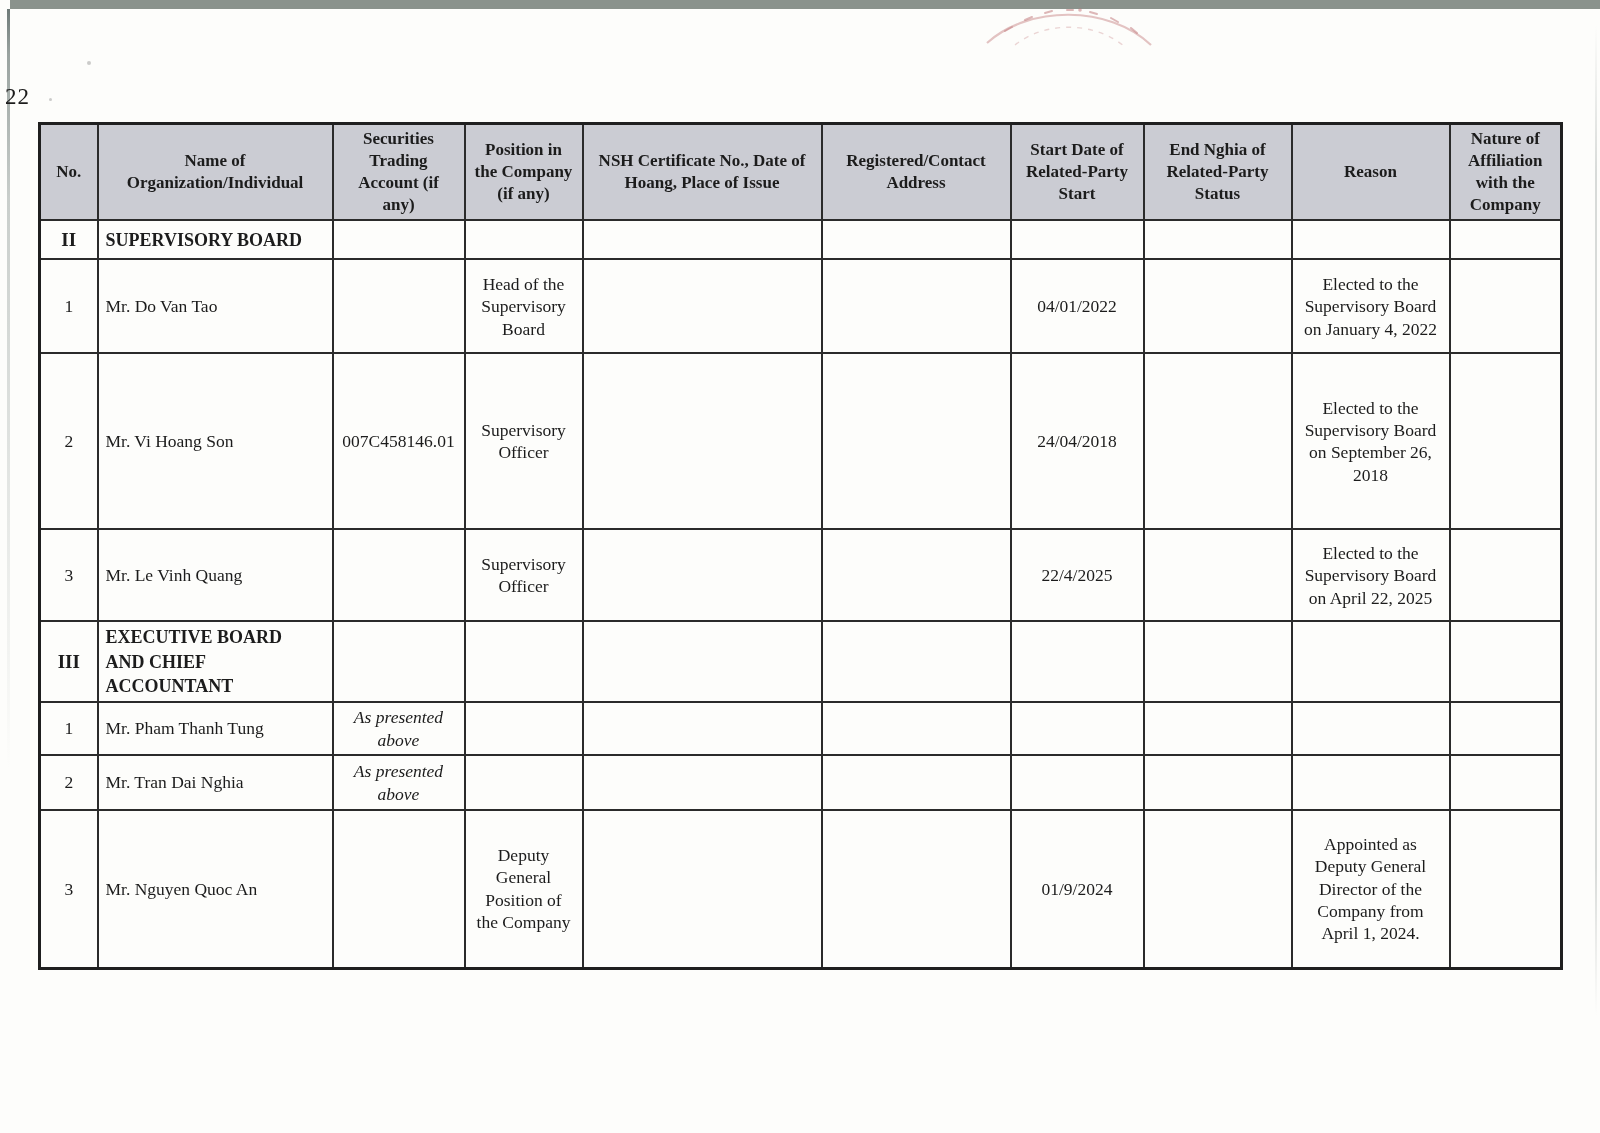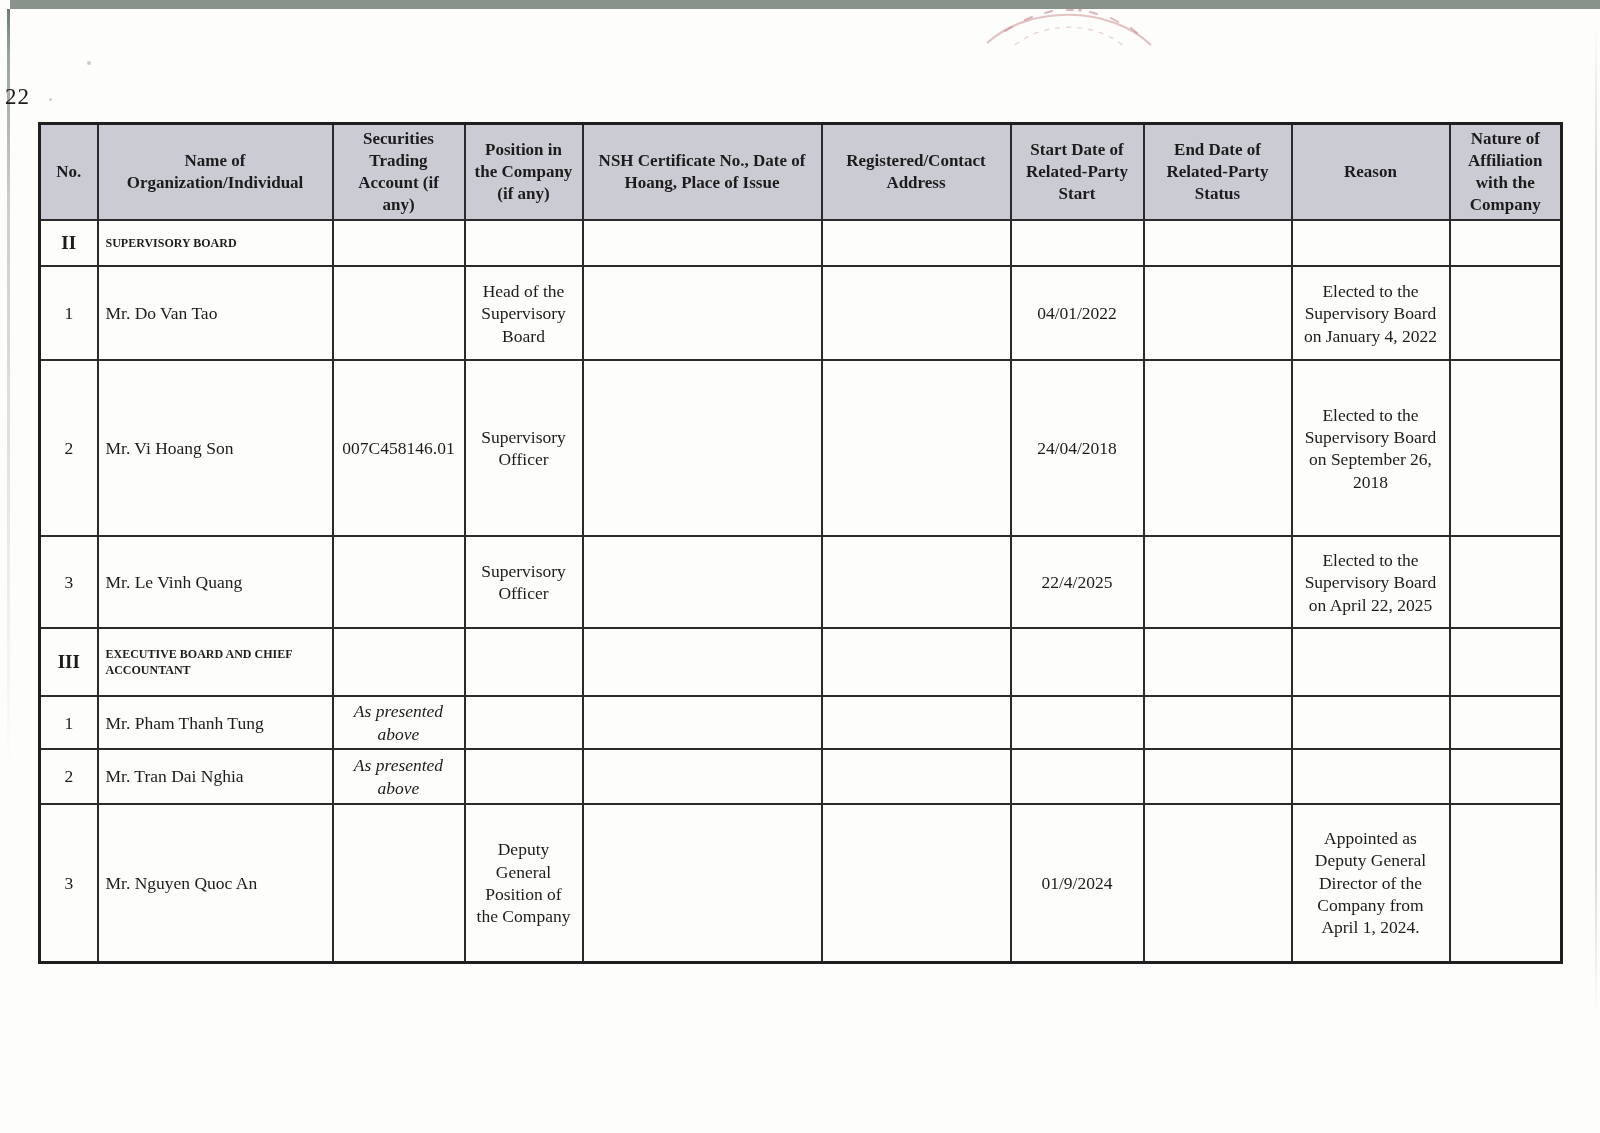--- a/index.html
+++ b/index.html
@@ -35,21 +35,21 @@
     background:var(--header-bg,#cbccd3);
     font-weight:bold;font-size:17px;line-height:1.3;text-align:center;
   }
   tbody td{font-size:17.5px;line-height:1.28;}
   td.cell-no{text-align:center;}
   td.cell-name{text-align:left;padding-left:11px;}
   td.cell-securities,td.cell-position,td.cell-start,td.cell-end,
   td.cell-reason,td.cell-nsh,td.cell-address,td.cell-nature{text-align:center;}
   tr.row-section td{font-weight:bold;}
   tr.row-section td.cell-no{font-size:19px;}
-  tr.row-section td.cell-name{font-size:12px;}
+  tr.row-section td.cell-name{font-size:18px;}
   tr.row-section td.cell-name span{display:inline-block;max-width:202px;text-align:left;line-height:1.35;}
   td .italic{font-style:italic;}
 </style>
 </head>
 <body>
 
 <div class="top-bar"></div>
 <div class="left-edge"></div>
 <div class="right-edge"></div>
 <div class="speck a"></div>
@@ -87,27 +87,27 @@
     </colgroup>
   <thead>
       <tr style="height: 90px;">
         <th>No.</th>
         <th>Name of Organization/Individual</th>
         <th>Securities Trading Account (if any)</th>
         <th>Position in the Company (if any)</th>
         <th>NSH Certificate No., Date of Hoang, Place of Issue</th>
         <th>Registered/Contact Address</th>
         <th>Start Date of Related-Party Start</th>
-        <th>End Date of Related-Party Status</th>
+        <th>End Nghia of Related-Party Status</th>
         <th>Reason</th>
         <th>Nature of Affiliation with the Company</th>
       </tr>
     </thead>
   <tbody>
-      <tr class="row-section" style="height: 46px;">
+      <tr class="row-section" style="height: 39px;">
         <td class="cell-no"><span>II</span></td>
         <td class="cell-name"><span>SUPERVISORY BOARD</span></td>
         <td class="cell-securities"></td>
         <td class="cell-position"></td>
         <td class="cell-nsh"></td>
         <td class="cell-address"></td>
         <td class="cell-start"></td>
         <td class="cell-end"></td>
         <td class="cell-reason"></td>
         <td class="cell-nature"></td>

